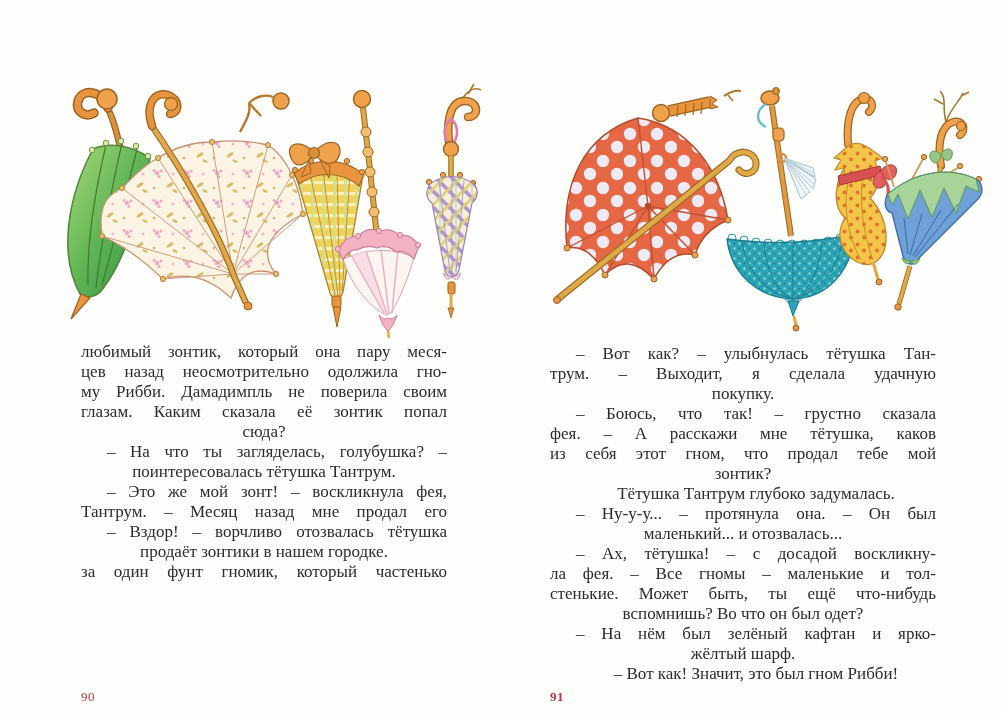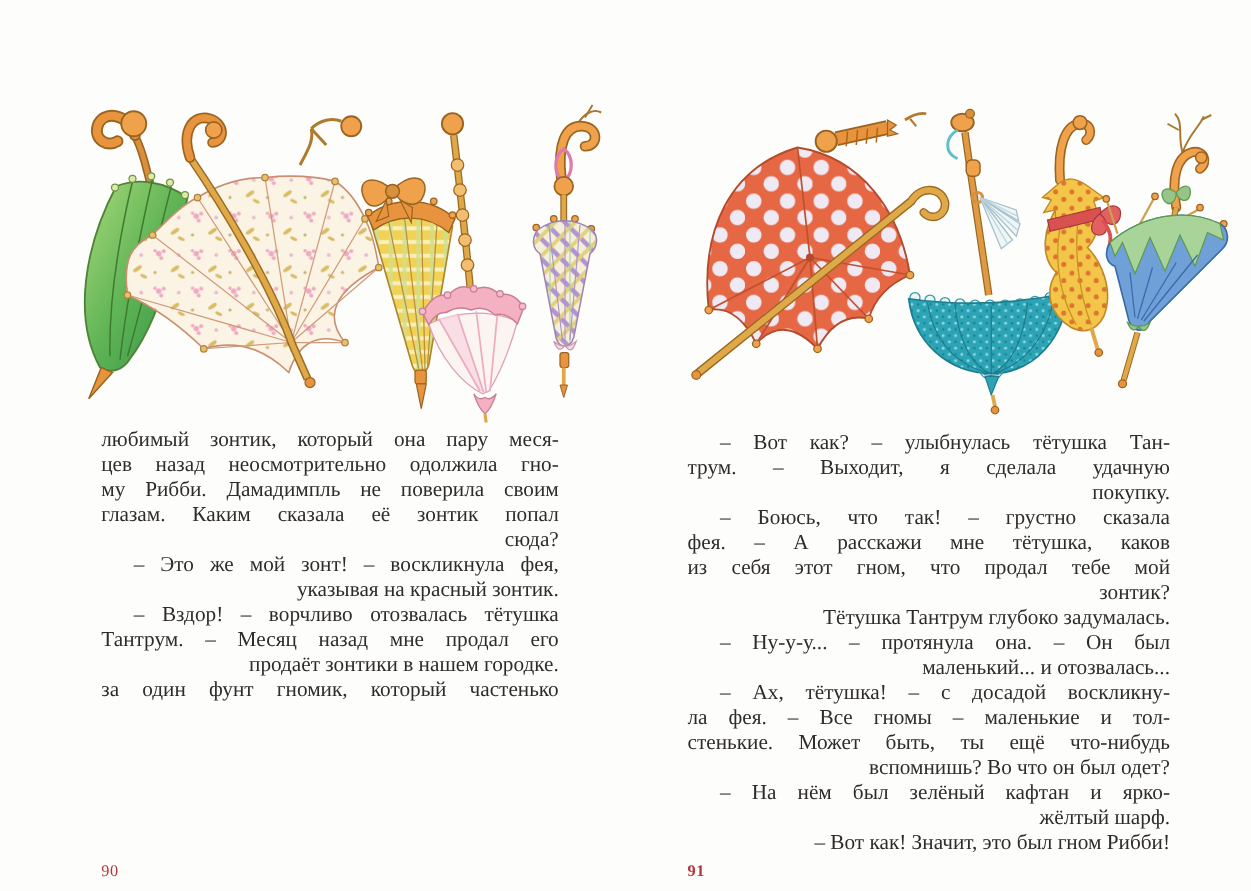--- a/index.html
+++ b/index.html
@@ -8,21 +8,21 @@
   .page{position:absolute;top:0;height:522px;margin-top:46px;}
   .page.left{left:0;width:500px;}
   .page.right{left:517px;width:501px;}
   .illus{position:absolute;top:0;left:0;}
   .page.right .illus{left:25px;}
   .text{position:absolute;font-size:17px;}
   .page.left .text{left:81px;top:296px;width:366px;}
   .page.right .text{left:33px;top:298px;width:386px;}
   .pline{text-align:justify;height:20px;line-height:20px;overflow:hidden;white-space:normal;}
   .pline::after{content:"";display:inline-block;width:100%;height:0;}
-  .pline.last{text-align:right;}
+  .pline.last{text-align:center;}
   .pline.last::after{content:none;}
   .pline.indent{text-indent:26px;}
   .pagenum{position:absolute;top:643px;text-align:left;font-size:13px;color:#B5333F;letter-spacing:.5px;}
   .page.left .pagenum{left:81px;width:366px;}
   .page.right .pagenum{left:33px;width:358px;font-weight:bold;}
 </style>
 </head>
 <body>
 
 <div class="spread">
@@ -212,26 +212,29 @@
 
     <div class="text">
         <div class="para">
           <div class="pline">любимый зонтик, который она пару меся-</div>
           <div class="pline">цев назад неосмотрительно одолжила гно-</div>
           <div class="pline">му Рибби. Дамадимпль не поверила своим</div>
           <div class="pline">глазам. Каким сказала её зонтик попал</div>
           <div class="pline last">сюда?</div>
         </div>
         <div class="para">
+          <div class="pline indent">– На что ты загляделась, голубушка? –</div>
+          <div class="pline last">поинтересовалась тётушка Тантрум.</div>
+        </div>
+        <div class="para">
           <div class="pline indent">– Это же мой зонт! – воскликнула фея,</div>
-          <div class="pline last">указывая на красный зонтик.</div>
-        </div>
-        <div class="para">
+        </div>
+        <div class="para">
+          <div class="pline">Тантрум. – Месяц назад мне продал его</div>
           <div class="pline indent">– Вздор! – ворчливо отозвалась тётушка</div>
-          <div class="pline">Тантрум. – Месяц назад мне продал его</div>
           <div class="pline last">продаёт зонтики в нашем городке.</div>
           <div class="pline">за один фунт гномик, который частенько</div>
         </div>
       </div>
     <div class="pagenum">90</div>
   </section>
 
   <section class="page right">
 
     <svg class="illus" width="476" height="292" viewBox="0 0 476 292">

